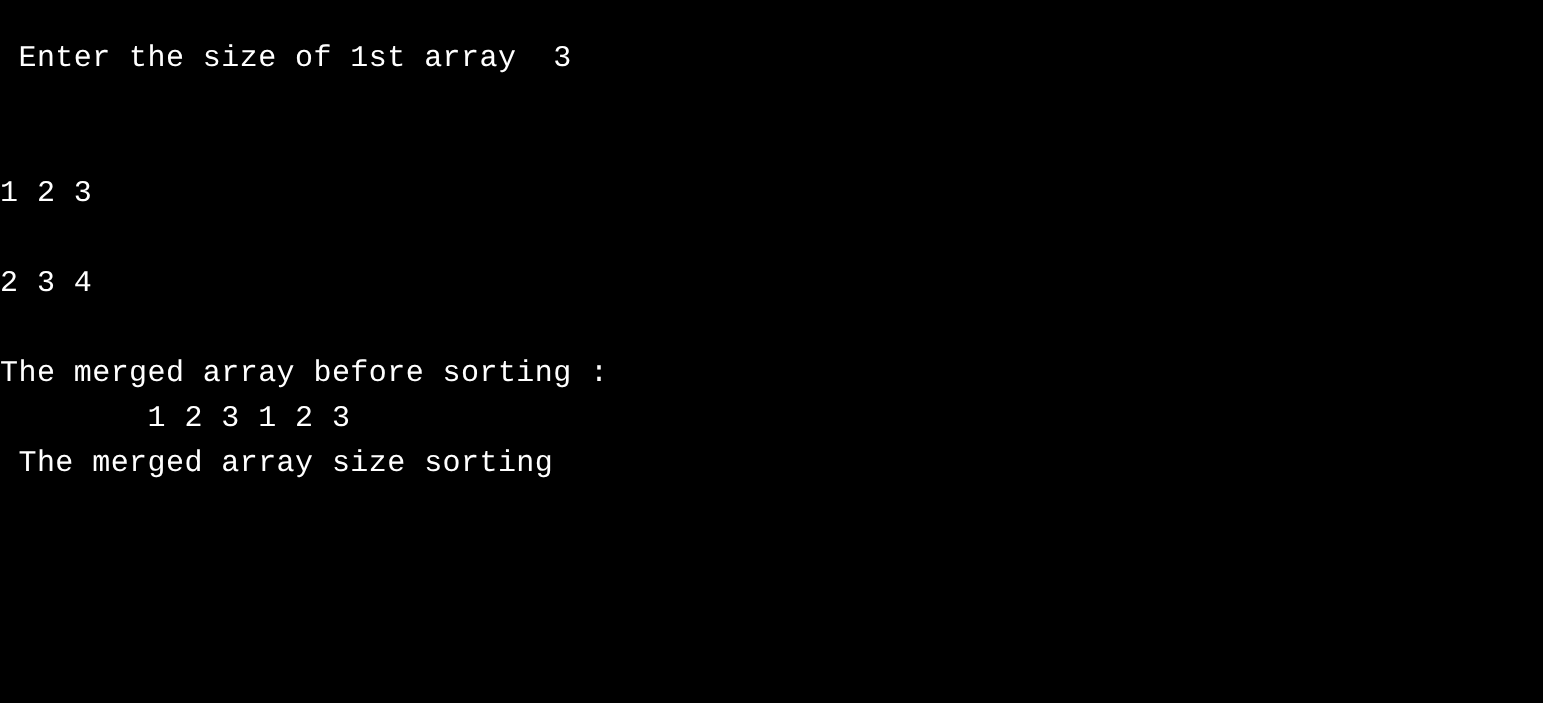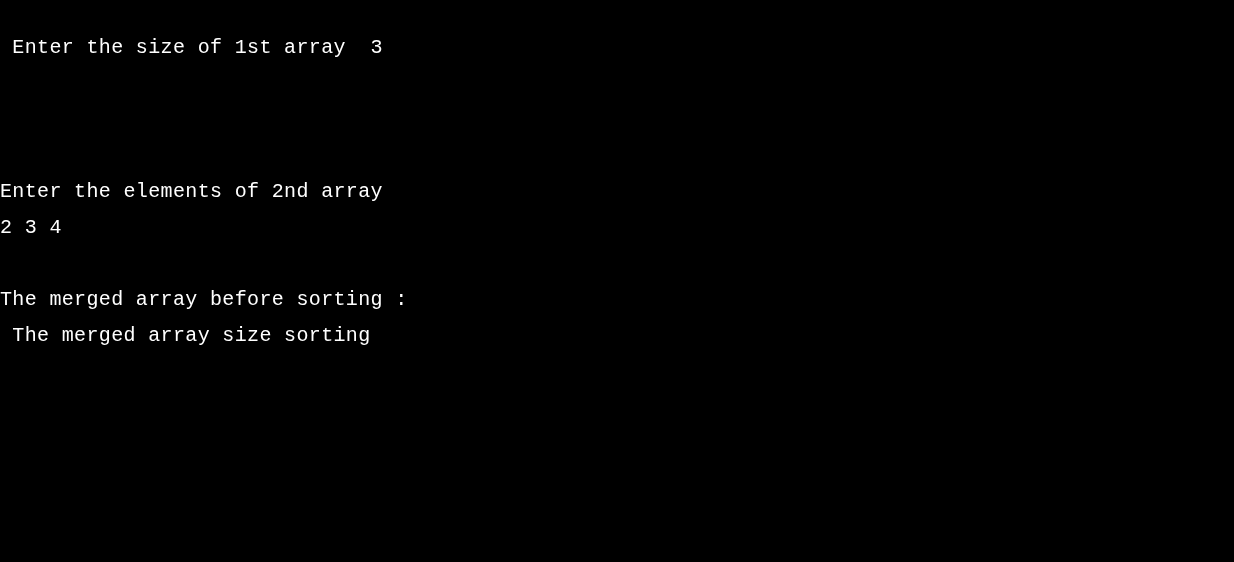--- a/index.html
+++ b/index.html
@@ -24,21 +24,21 @@
     line-height: 36px;
     letter-spacing: 0.35px;
     padding-top: 30px;
     box-sizing: border-box;
   }
   .console-line {
     display: block;
     height: 36px;
     white-space: pre;
     font-family: "Liberation Mono", "DejaVu Sans Mono", monospace;
-    font-size: 20px;
+    font-size: 24px;
     line-height: 36px;
     color: #ffffff;
     margin: 0;
     padding: 0;
   }
   .console-line.blank {
     color: transparent;
   }
 </style>
 </head>
@@ -47,28 +47,29 @@
 <div id="console-screen">
 
   <div class="console-line"> Enter the size of 1st array  3</div>
 
   <div class="console-line blank"> </div>
 
 
   <div class="console-line blank"> </div>
 
 
+  <div class="console-line">1 2 3</div>
 
   <div class="console-line blank"> </div>
 
-  <div class="console-line">Enter the elements of 2nd array</div>
 
   <div class="console-line">2 3 4</div>
 
   <div class="console-line blank"> </div>
 
   <div class="console-line">The merged array before sorting :</div>
 
+  <div class="console-line">        1 2 3 1 2 3</div>
 
   <div class="console-line"> The merged array size sorting</div>
 
 
 </div>
 
 </body></html>

